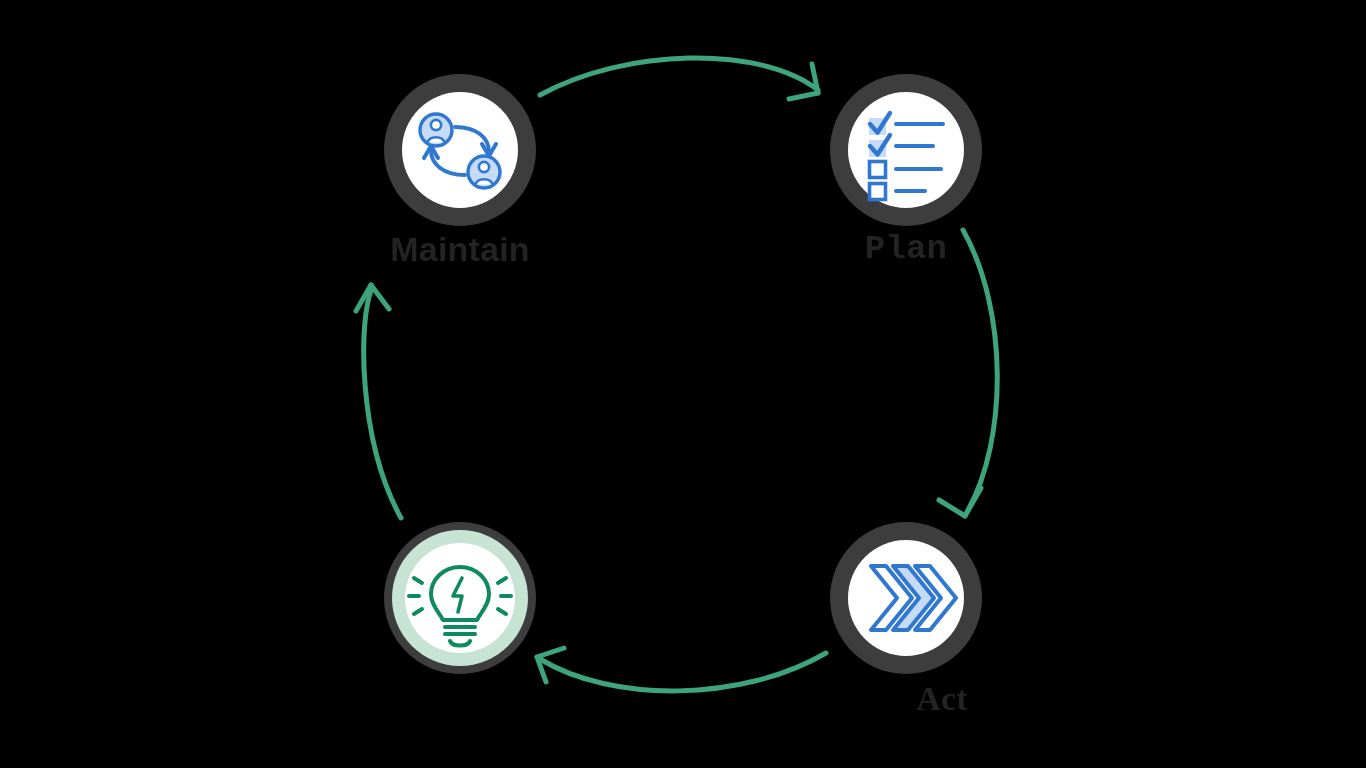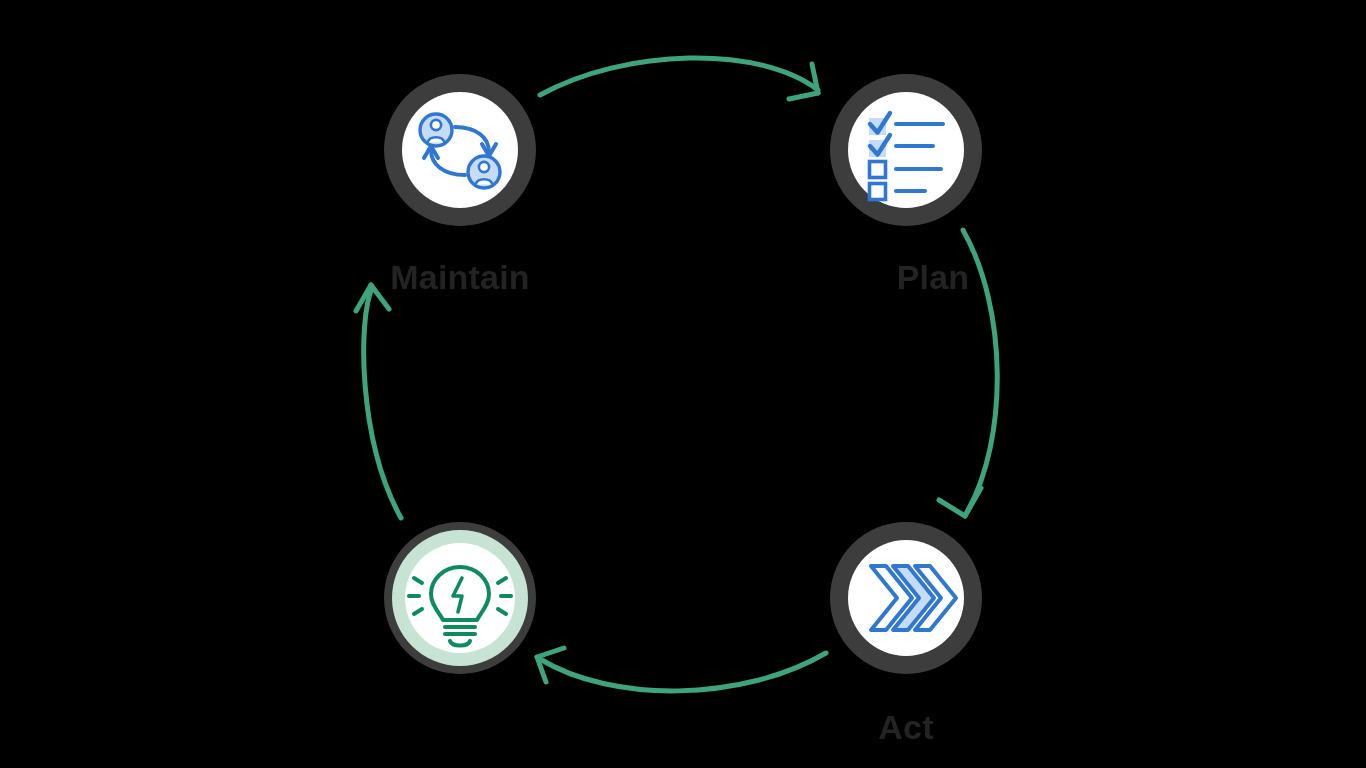--- a/index.html
+++ b/index.html
@@ -30,25 +30,24 @@
     position: absolute;
     text-align: center;
     font-family: "Liberation Sans", sans-serif;
     font-weight: bold;
     font-size: 34px;
     letter-spacing: 0.2px;
     color: #232323;
     width: 260px;
     line-height: 1;
     user-select: none;
-    margin-top: 28px;
   }
   .label-maintain { left: 330px; top: 232px; }
-  .label-plan     { left: 803px; top: 232px; }
-  .label-act      { left: 776px; top: 682px; }
+  .label-plan     { left: 776px; top: 232px; font-family: Liberation Mono, monospace; }
+  .label-act      { left: 812px; top: 682px; font-family: Liberation Serif, serif; }
   .label-optimize { left: 330px; top: 682px; }
 </style>
 </head>
 <body>
 
 <div id="stage">
 
   <svg class="cycle-svg" viewBox="0 0 1366 768" xmlns="http://www.w3.org/2000/svg">
 
     <g fill="none" stroke="#3DA47B" stroke-width="5" stroke-linecap="round" stroke-linejoin="round">

